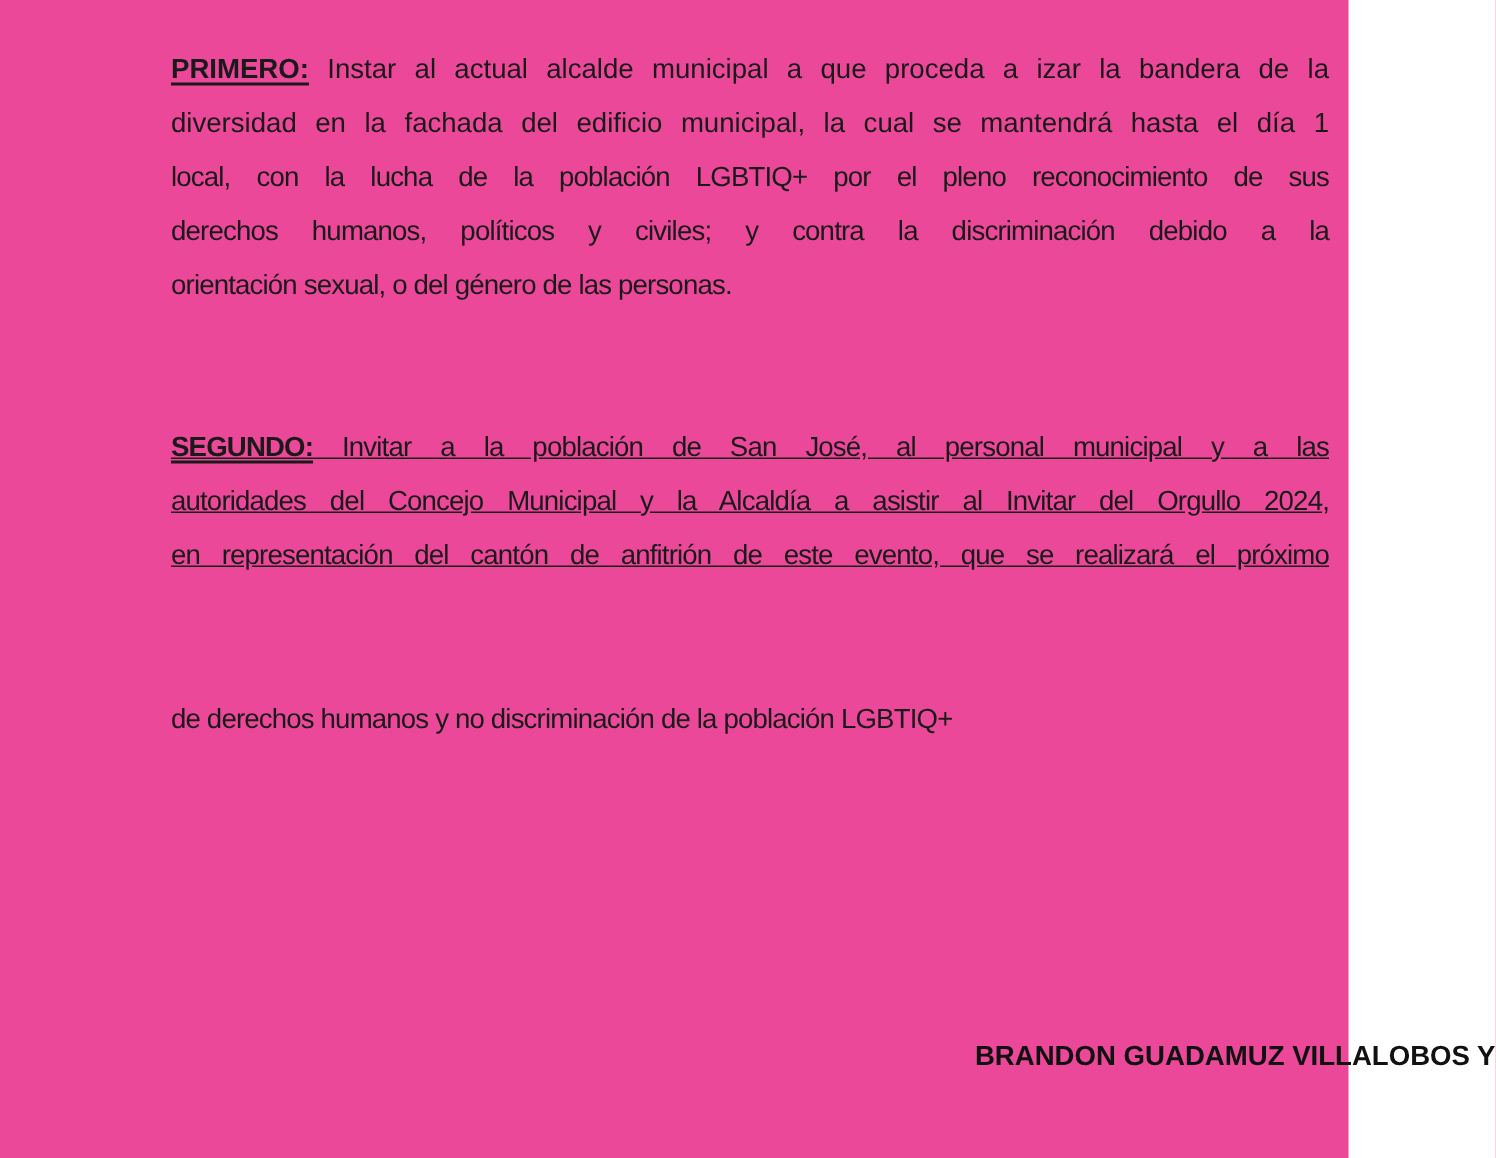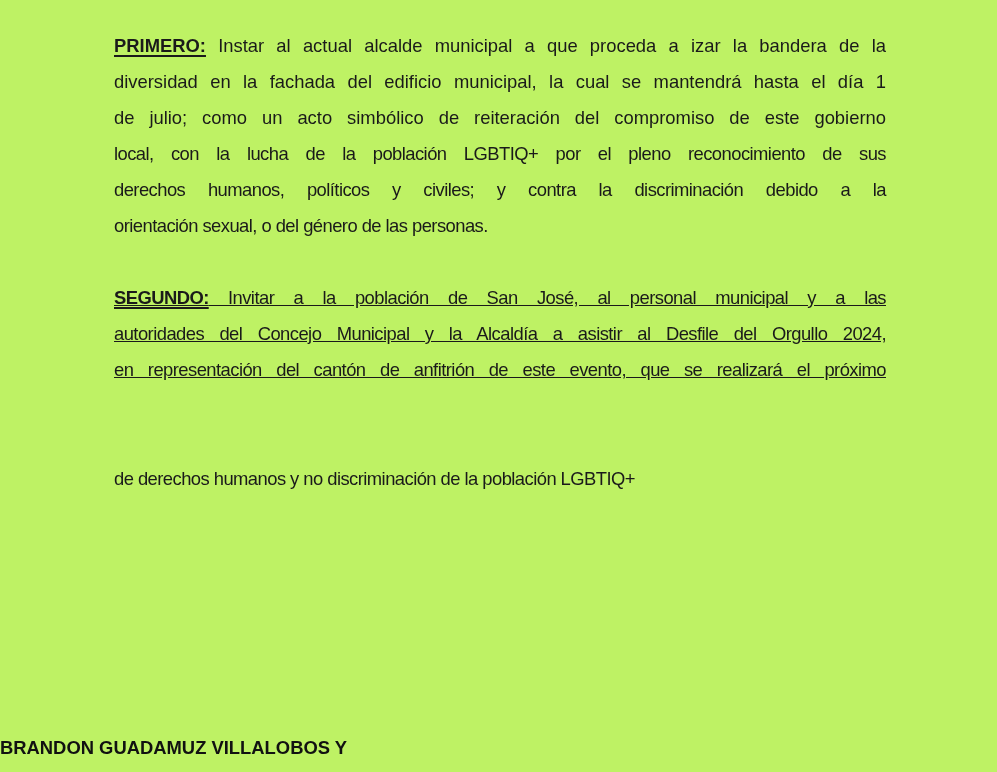--- a/index.html
+++ b/index.html
@@ -11,23 +11,23 @@
       width: 997px;
       height: 772px;
       position: relative;
       overflow: hidden;
       font-family: "Liberation Sans", sans-serif;
       color: #1a1a1a;
     }
     .page {
       position: absolute;
       left: 0; top: 0;
-      width: 997px;
+      width: 899px;
       height: 772px;
-      background: #bef264;
+      background: #ec4899;
     }
     .section {
       position: absolute;
       left: 114px;
       width: 772px;
     }
     .line {
       display: block;
       height: 36px;
       line-height: 36px;
@@ -49,47 +49,46 @@
       text-decoration-thickness: 2px;
     }
     .colon-plain {
       font-weight: bold;
     }
     #sec1 { top: 28px; }
     #sec2 { top: 280px; text-decoration: underline; }
     #sec3 { top: 461px; }
     .signature {
       position: absolute;
-      top: 732px;
+      top: 688px;
       left: 0;
       width: 997px;
-      text-align: left;
+      text-align: right;
       font-weight: bold;
       font-size: 18.4px;
       line-height: 32px;
       color: #111;
     }
   </style>
 </head>
 <body>
 
 <div class="page">
 
   <div class="section" id="sec1">
     <span class="line"><span class="heading">PRIMERO:</span><span> Instar al actual alcalde municipal a que proceda a izar la bandera de la</span></span>
     <span class="line">diversidad en la fachada del edificio municipal, la cual se mantendrá hasta el día 1</span>
-    <span class="line">de julio; como un acto simbólico de reiteración del compromiso de este gobierno</span>
     <span class="line narrow">local, con la lucha de la población LGBTIQ+ por el pleno reconocimiento de sus</span>
     <span class="line narrow">derechos humanos, políticos y civiles; y contra la discriminación debido a la</span>
     <span class="line narrow last">orientación sexual, o del género de las personas.</span>
   </div>
 
   <div class="section" id="sec2">
     <span class="line narrow"><span class="heading">SEGUNDO:</span><span> Invitar a la población de San José, al personal municipal y a las</span></span>
-    <span class="line narrow">autoridades del Concejo Municipal y la Alcaldía a asistir al Desfile del Orgullo 2024,</span>
+    <span class="line narrow">autoridades del Concejo Municipal y la Alcaldía a asistir al Invitar del Orgullo 2024,</span>
     <span class="line narrow">en representación del cantón de anfitrión de este evento, que se realizará el próximo</span>
   </div>
 
   <div class="section" id="sec3">
     <span class="line narrow last">de derechos humanos y no discriminación de la población LGBTIQ+</span>
   </div>
 
   <div class="signature">BRANDON GUADAMUZ VILLALOBOS Y</div>
 
 </div>

